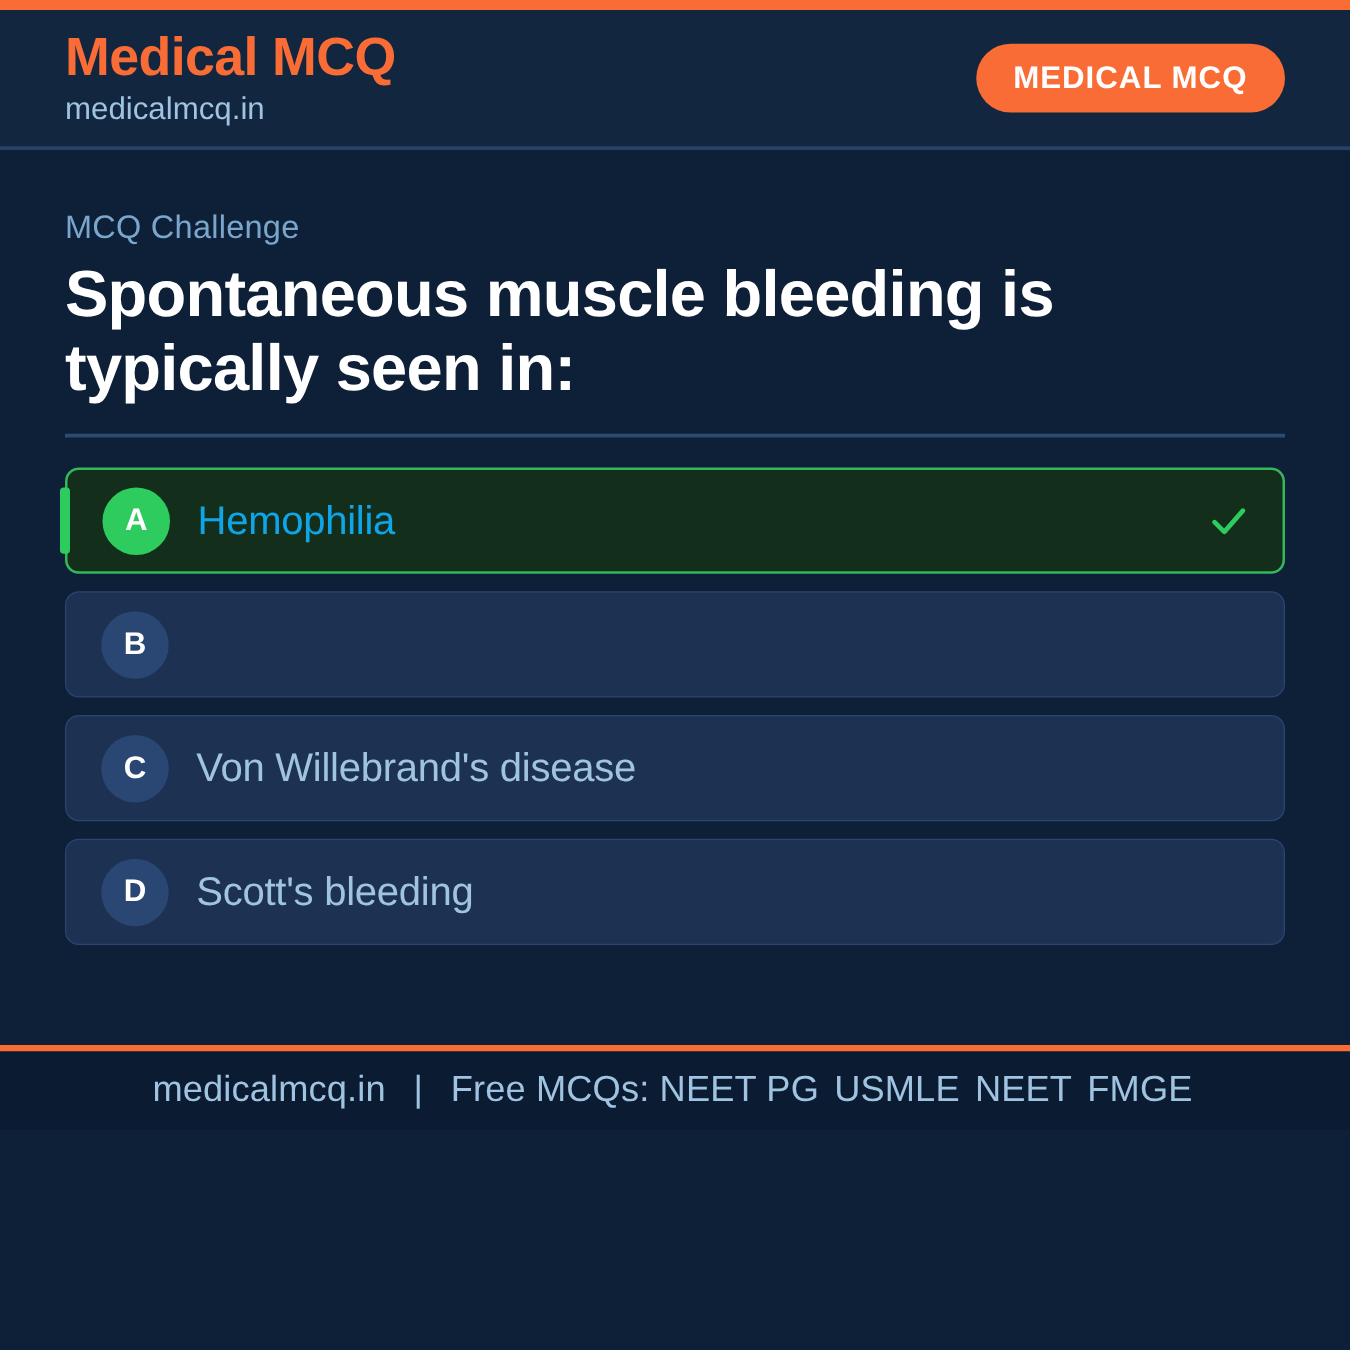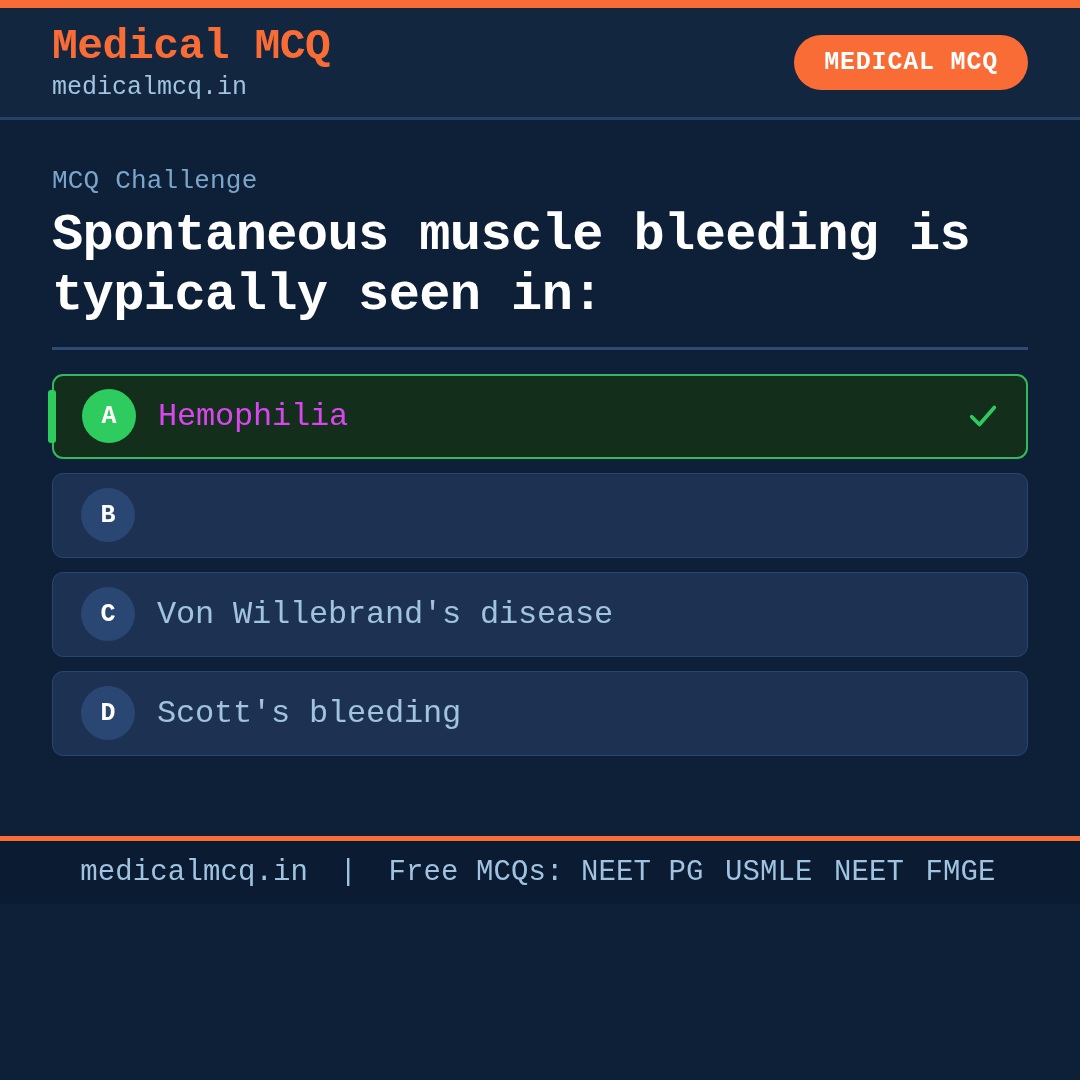--- a/index.html
+++ b/index.html
@@ -13,21 +13,20 @@
     font-family: "Liberation Sans", sans-serif;
     overflow: hidden;
   }
   .page {
     position: relative;
     width: 1080px;
     height: 904px;
     display: flex;
     flex-direction: column;
     background: #0e1f38;
-    font-family: Liberation Mono, monospace;
   }
 
   
   .top-accent {
     height: 8px;
     width: 100%;
     background: #f96c35;
     flex: 0 0 auto;
   }
 
@@ -161,21 +160,21 @@
     background: #2ecc5f;
     color: #ffffff;
   }
   .option-text {
     flex: 1 1 auto;
     font-size: 32px;
     color: #9fc3e0;
     letter-spacing: -0.2px;
   }
   .option.correct .option-text {
-    color: #d946ef;
+    color: #0ea5e9;
   }
   .check-icon {
     flex: 0 0 auto;
     width: 34px;
     height: 34px;
     margin-left: 14px;
   }
   .check-icon svg { display: block; }
 
   

